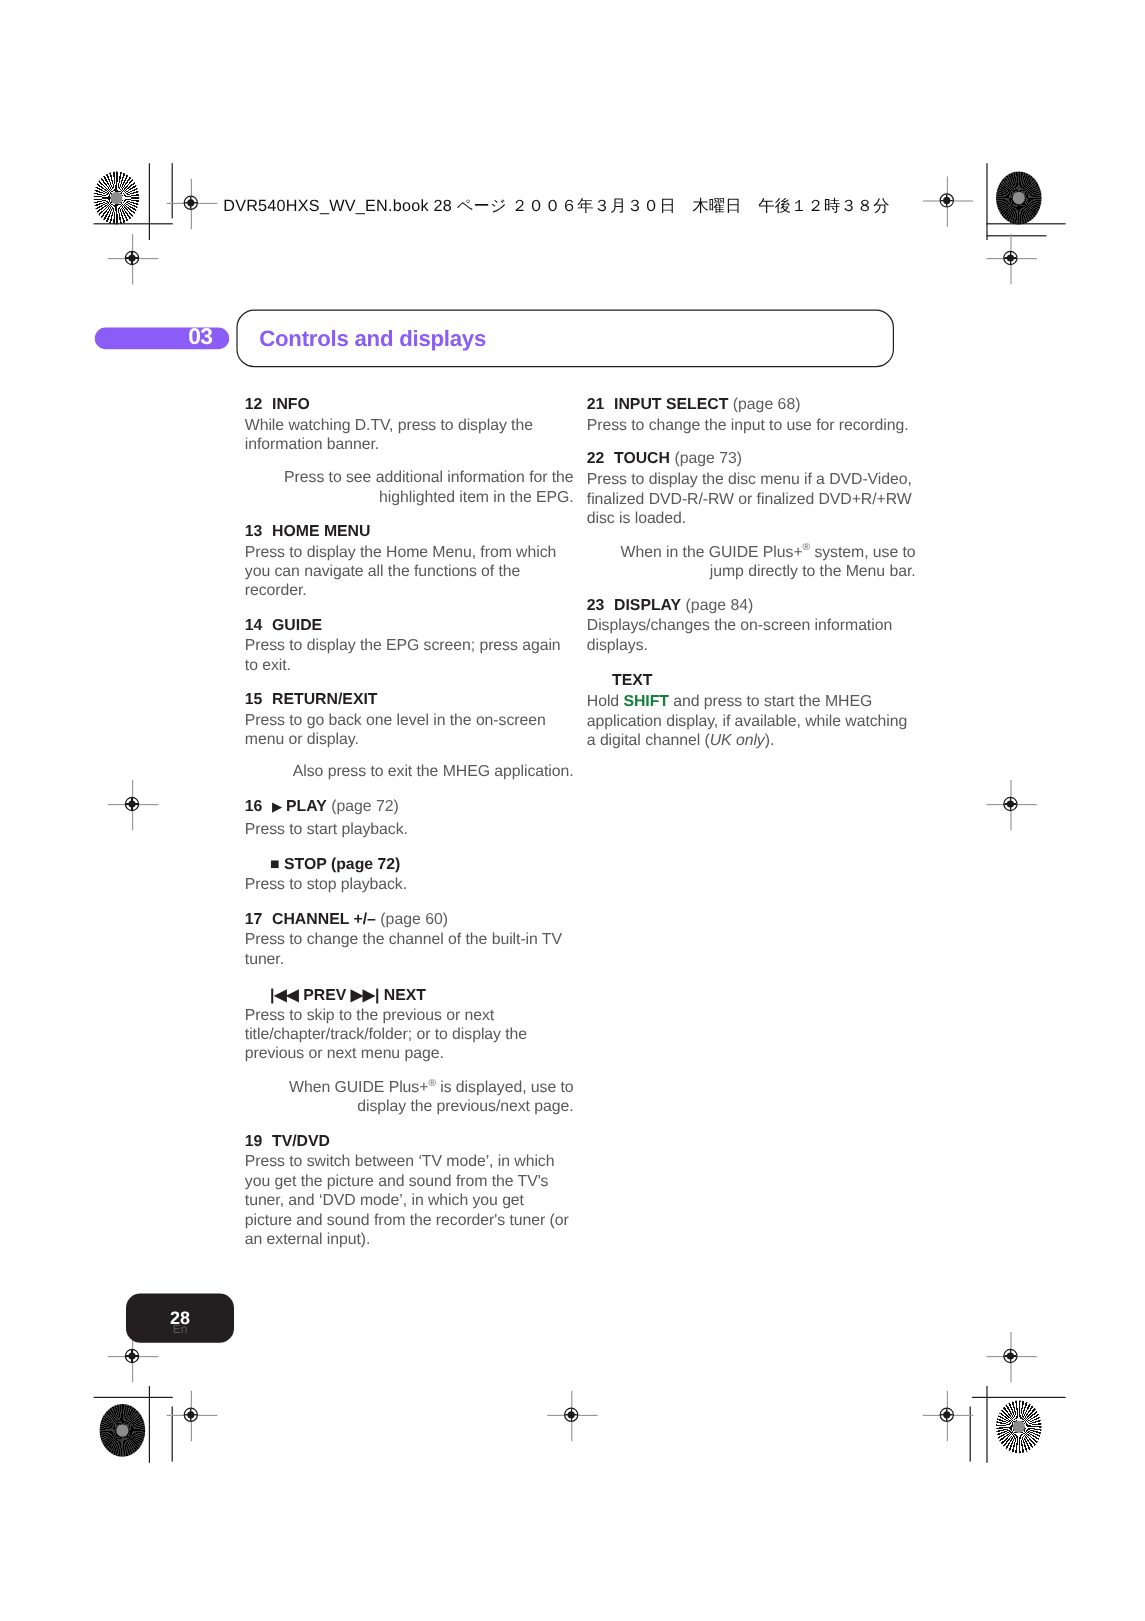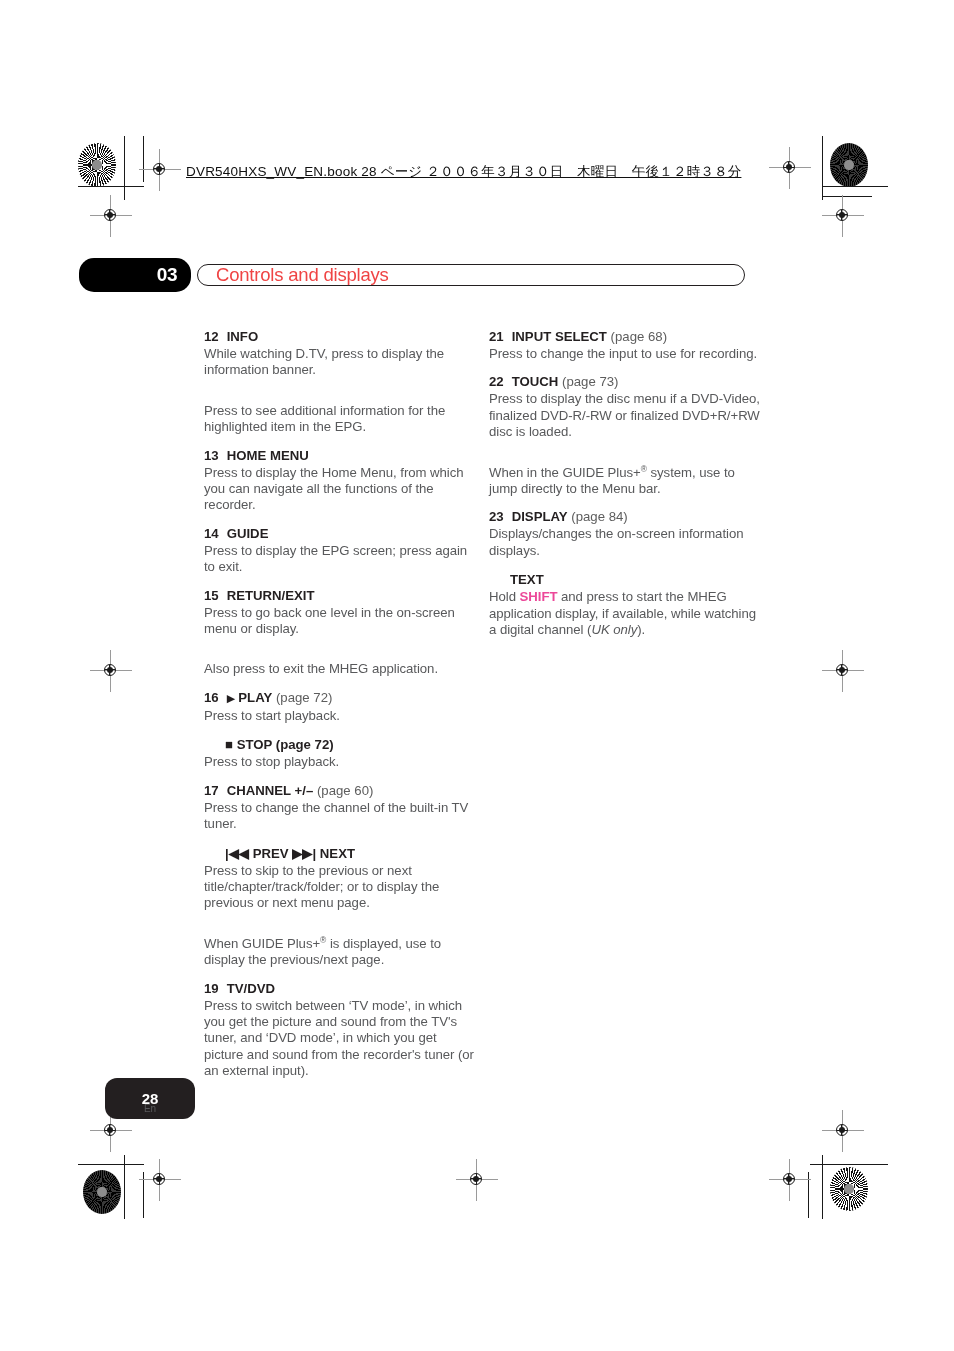--- a/index.html
+++ b/index.html
@@ -84,59 +84,58 @@
 
   
   .book-line {
     position: absolute;
     left: 186px;
     top: 163px;
     font-size: 13.5px;
     color: #101010;
     letter-spacing: 0.2px;
     white-space: nowrap;
-    text-decoration: underline;
   }
 
   
   .chapter-header {
     position: absolute;
     left: 79px;
     top: 258px;
     display: flex;
     align-items: center;
   }
   .chapter-number {
     width: 112px;
-    height: 34px;
-    background: #000000;
+    height: 18px;
+    background: #8b5cf6;
     border-radius: 15px;
     color: #ffffff;
     font-size: 19px;
     font-weight: bold;
     display: flex;
     align-items: center;
     justify-content: flex-end;
     padding-right: 14px;
     box-sizing: border-box;
     letter-spacing: -0.5px;
   }
   .chapter-title-pill {
     margin-left: 6px;
     width: 548px;
-    height: 22px;
+    height: 48px;
     border: 1.4px solid #231f20;
     border-radius: 15px;
     display: flex;
     align-items: center;
     padding-left: 18px;
     box-sizing: border-box;
     font-size: 18.5px;
-    font-weight: normal;
-    color: #ef4444;
+    font-weight: bold;
+    color: #8b5cf6;
     letter-spacing: -0.2px;
   }
 
   
   .columns {
     position: absolute;
     left: 0;
     top: 328px;
     width: 954px;
   }
@@ -182,22 +181,22 @@
     margin-bottom: 1px;
   }
 
   p.body {
     margin: 0;
     font-size: 13.2px;
     line-height: 16.4px;
     color: #58595b;
     letter-spacing: -0.05px;
   }
-  p.body + p.body { margin-top: 24px; }
-  p.body b, .sub-head b { color: #ec4899; margin-top: 48px; }
+  p.body + p.body { margin-top: 11px; text-align: right; }
+  p.body b, .sub-head b { color: #15803d; margin-top: 48px; }
   p.body i { font-style: italic; }
 
   .indent { margin-left: 21px; }
   .sup {
     font-size: 8.5px;
     vertical-align: super;
     line-height: 0;
   }
 
   

